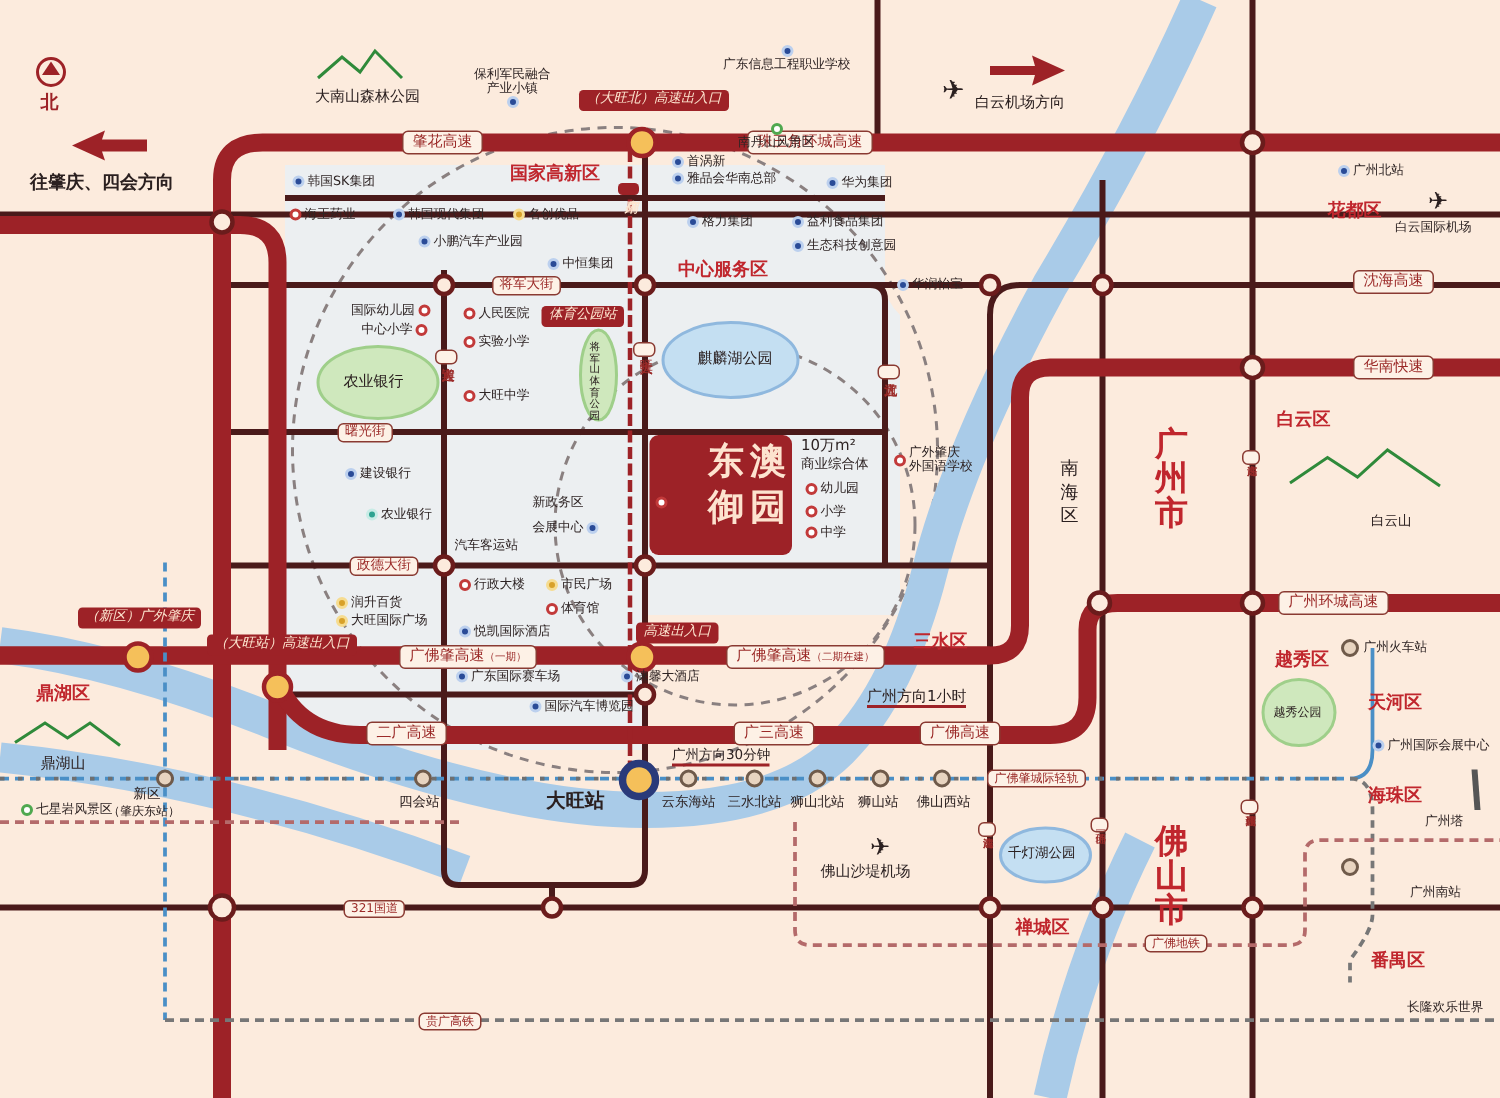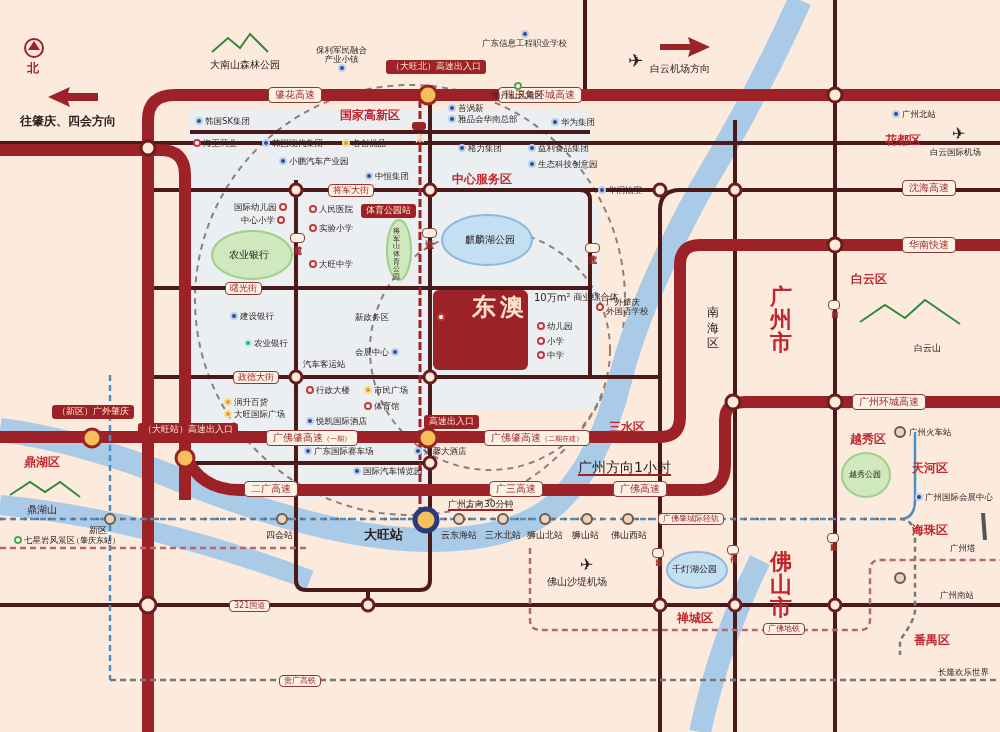--- a/index.html
+++ b/index.html
@@ -5,21 +5,21 @@
   html,body{margin:0;padding:0;}
   body{width:1000px;height:732px;position:relative;overflow:hidden;background:#fcebdd;font-family:"DejaVu Sans",sans-serif;}
   #map-svg{position:absolute;left:0;top:0;width:1000px;height:732px;}
   .lbl{position:absolute;white-space:nowrap;font-size:9px;color:#3a2a2a;line-height:1;}
   .dark{color:#2b2020;}
   .district{position:absolute;white-space:nowrap;color:#c0262d;font-weight:bold;font-size:12px;line-height:1;}
   .city{position:absolute;color:#c0262d;font-weight:bold;font-size:22px;line-height:1.05;width:26px;text-align:center;}
   .roadtag{position:absolute;white-space:nowrap;background:#fdf1e6;border:1.5px solid #8a3a32;border-radius:4px;color:#9b2a28;font-size:10px;padding:1px 6px;line-height:1.2;}
   .roadtag.small{font-size:8px;padding:0 4px;}
   .roadtag.vert{writing-mode:vertical-rl;padding:4px 1px;font-size:9px;}
-  .exittag{position:absolute;white-space:nowrap;background:#9d2227;color:#fde5cf;font-size:9px;padding:2px 5px;border-radius:3px;line-height:1.1;}
+  .exittag{position:absolute;white-space:nowrap;background:#9d2227;color:#fde5cf;font-size:9px;padding:2px 5px;border-radius:3px;line-height:1.1;font-style:italic;}
   .poi{position:absolute;white-space:nowrap;font-size:8.5px;color:#2e2424;line-height:1;display:flex;align-items:center;gap:2px;}
   .dot{display:inline-block;width:8px;height:8px;border-radius:50%;box-sizing:border-box;}
   .dot.blue{background:#2a4b97;border:2px solid #bcd0ee;}
   .dot.red{background:#fff;border:2.5px solid #c23a3a;}
   .dot.gold{background:#d8a12a;border:2px solid #f6dc90;}
   .dot.green{background:#fff;border:2px solid #4fa84f;}
   .dot.teal{background:#2ea391;border:2px solid #c8ece6;}
   .station{position:absolute;white-space:nowrap;font-size:9px;color:#2b2020;line-height:1;}
   .hero{position:absolute;left:433px;top:290px;width:95px;height:80px;background:#9d2227;border-radius:6px;color:#fde3cf;font-weight:bold;font-size:24px;line-height:1.3;text-align:right;letter-spacing:4px;padding-top:2px;box-sizing:border-box;}
 </style>
@@ -135,26 +135,27 @@
 
   <circle cx="34" cy="48" r="9" fill="#fcebdd" stroke="#9d2227" stroke-width="2"></circle>
   <path d="M34 41 L40 50 L28 50 Z" fill="#9d2227"></path>
 </svg>
 
 <div class="lbl" style="left:27px;top:62px;color:#9d2227;font-weight:bold;font-size:12px;">北</div>
 <div class="lbl dark" style="left:20px;top:115px;font-weight:bold;font-size:12px;">往肇庆、四会方向</div>
 <div class="lbl dark" style="left:650px;top:64px;font-size:10px;">白云机场方向</div>
 <div class="lbl dark" style="left:628px;top:52px;font-size:18px;">✈</div>
 <div class="lbl dark" style="left:448px;top:500px;font-size:9px;border-bottom:2px solid #9d2227;">广州方向30分钟</div>
-<div class="lbl dark" style="left:578px;top:460px;font-size:14px;border-bottom:2px solid #9d2227;">广州方向1小时</div>
+<div class="lbl dark" style="left:578px;top:460px;font-size:10px;border-bottom:2px solid #9d2227;">广州方向1小时</div>
 
 <div class="hero">
   <div>东澳</div>
+  <div>御园</div>
 </div>
-<div class="poi" style="left:534px;top:293px;flex-direction:row;align-items:flex-start;gap:3px;">
+<div class="poi" style="left:534px;top:293px;flex-direction:column;align-items:flex-start;gap:3px;">
   <span style="font-size:10px;">10万m²</span>
   <span style="font-size:9px;">商业综合体</span>
 </div>
 <div class="poi" style="left:537px;top:322px;">
     <span class="dot red"></span>
     <span>幼儿园</span>
   </div>
 <div class="poi" style="left:537px;top:337px;">
     <span class="dot red"></span>
     <span>小学</span>
@@ -308,21 +309,21 @@
     <span>大旺中学</span>
   </div>
 <div class="poi" style="left:230px;top:312px;">
     <span class="dot blue"></span>
     <span>建设银行</span>
   </div>
 <div class="poi" style="left:244px;top:339px;">
     <span class="dot teal"></span>
     <span>农业银行</span>
   </div>
-<div class="poi" style="left:355px;top:313px;flex-direction:row-reverse;gap:48px;">
+<div class="poi" style="left:355px;top:331px;flex-direction:row-reverse;gap:48px;">
     <span class="dot red"></span>
     <span>新政务区</span>
   </div>
 <div class="poi" style="left:355px;top:348px;flex-direction:row-reverse;">
     <span class="dot blue"></span>
     <span>会展中心</span>
   </div>
 <div class="poi" style="left:303px;top:360px;">
     <span>汽车客运站</span>
   </div>

